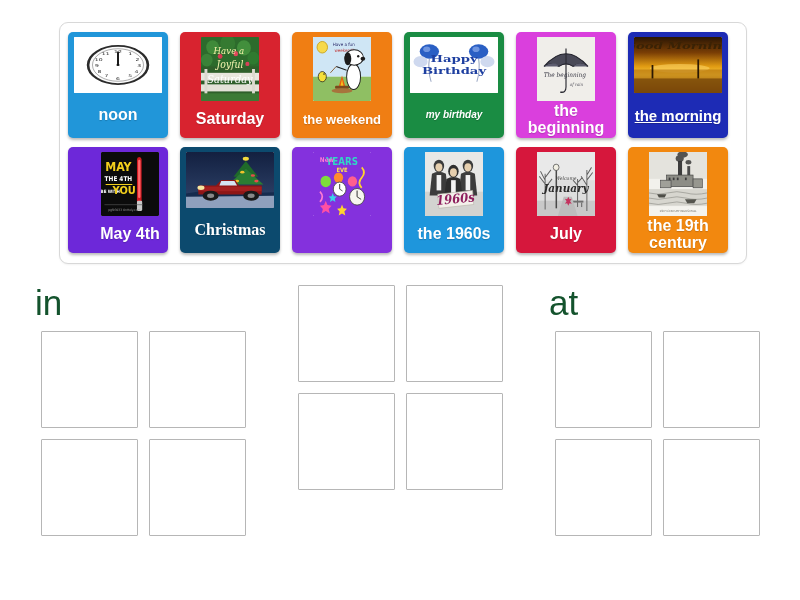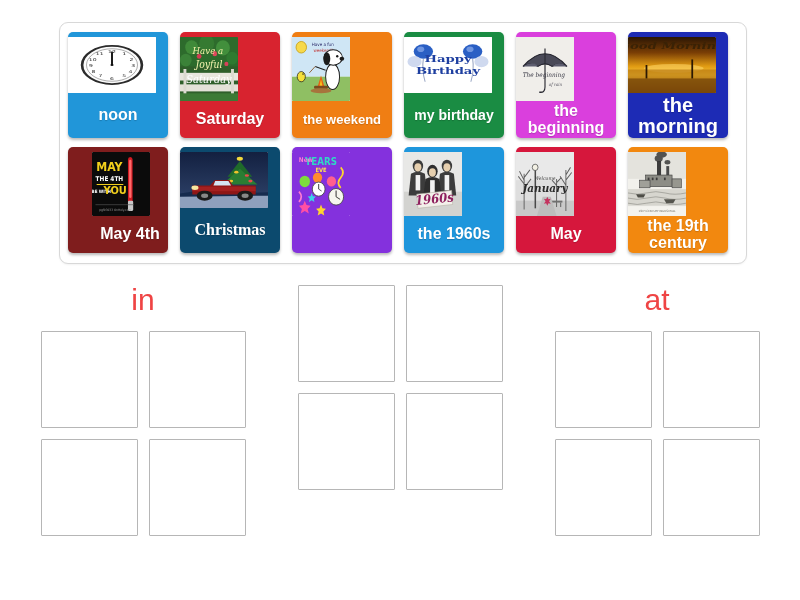--- a/index.html
+++ b/index.html
@@ -35,21 +35,21 @@
   .tray-row:last-child { margin-bottom: 0; }
 
   .tile {
     position: relative;
     width: 100px;
     height: 106px;
     border-radius: 5px;
     box-shadow: 0 2px 3px rgba(0,0,0,0.28);
     display: flex;
     flex-direction: column;
-    align-items: flex-start;
+    align-items: center;
     overflow: hidden;
     cursor: pointer;
     flex: 0 0 100px;
   }
   .tile-img {
     margin-top: 5px;
     width: 72px;
     height: 60px;
     border-radius: 1px;
     overflow: hidden;
@@ -68,40 +68,39 @@
     justify-content: center;
     text-align: center;
     color: #ffffff;
     font-weight: bold;
     line-height: 1.05;
     padding: 0 3px;
     width: 100%;
     text-shadow: 0 1px 1px rgba(0,0,0,0.18);
   }
   .fs16 { font-size: 16px; }
-  .fs15 { font-size: 20px; }
-  .fs14 { font-size: 14px; }
+  .fs15 { font-size: 15px; text-decoration: underline; }
+  .fs14 { font-size: 10px; font-style: italic; }
   .fs13 { font-size: 13px; }
   .fs12 { font-size: 16px; }
 
   
   .zones {
     position: absolute;
     left: 0; top: 285px;
     width: 800px;
   }
   .zone {
     position: absolute;
     top: 0;
     width: 216px;
   }
   .zone-title {
-    text-align: center;
-    font-size: 30px;
-    color: #ef4444;
+    font-size: 35px;
+    color: #14532d;
     font-weight: normal;
     line-height: 1;
     padding-bottom: 0;
     height: 46px;
   }
   .zone-grid {
     display: grid;
     grid-template-columns: 97px 97px;
     grid-template-rows: 97px 97px;
     gap: 11px 11px;
@@ -165,21 +164,21 @@
         <div class="tile" style="background: rgb(29, 43, 181);">
           <div class="tile-img wide">
             <svg viewBox="0 0 100 100" preserveAspectRatio="none">
               <use href="#art-good-morning-sunrise"></use>
             </svg>
           </div>
           <div class="tile-label fs15">the morning</div>
         </div>
       </div>
       <div class="tray-row">
-        <div class="tile" style="background: #7f1d1d; padding-left: 24px;">
+        <div class="tile" style="background: #6d28d9; padding-left: 24px;">
           <div class="tile-img tall">
             <svg viewBox="0 0 100 100" preserveAspectRatio="none">
               <use href="#art-may-the-4th-poster"></use>
             </svg>
           </div>
           <div class="tile-label fs16">May 4th</div>
         </div>
         <div class="tile" style="background: #0c4a6e; font-family: Liberation Serif, serif;">
           <div class="tile-img wide">
             <svg viewBox="0 0 100 100" preserveAspectRatio="none">
@@ -202,21 +201,21 @@
             </svg>
           </div>
           <div class="tile-label fs16">the 1960s</div>
         </div>
         <div class="tile" style="background: rgb(214, 23, 60);">
           <div class="tile-img tall">
             <svg viewBox="0 0 100 100" preserveAspectRatio="none">
               <use href="#art-welcome-january-street"></use>
             </svg>
           </div>
-          <div class="tile-label fs16">May</div>
+          <div class="tile-label fs16">July</div>
         </div>
         <div class="tile" style="background: rgb(242, 136, 15);">
           <div class="tile-img tall">
             <svg viewBox="0 0 100 100" preserveAspectRatio="none">
               <use href="#art-19th-century-engraving"></use>
             </svg>
           </div>
           <div class="tile-label fs12">the 19th century</div>
         </div>
       </div>

